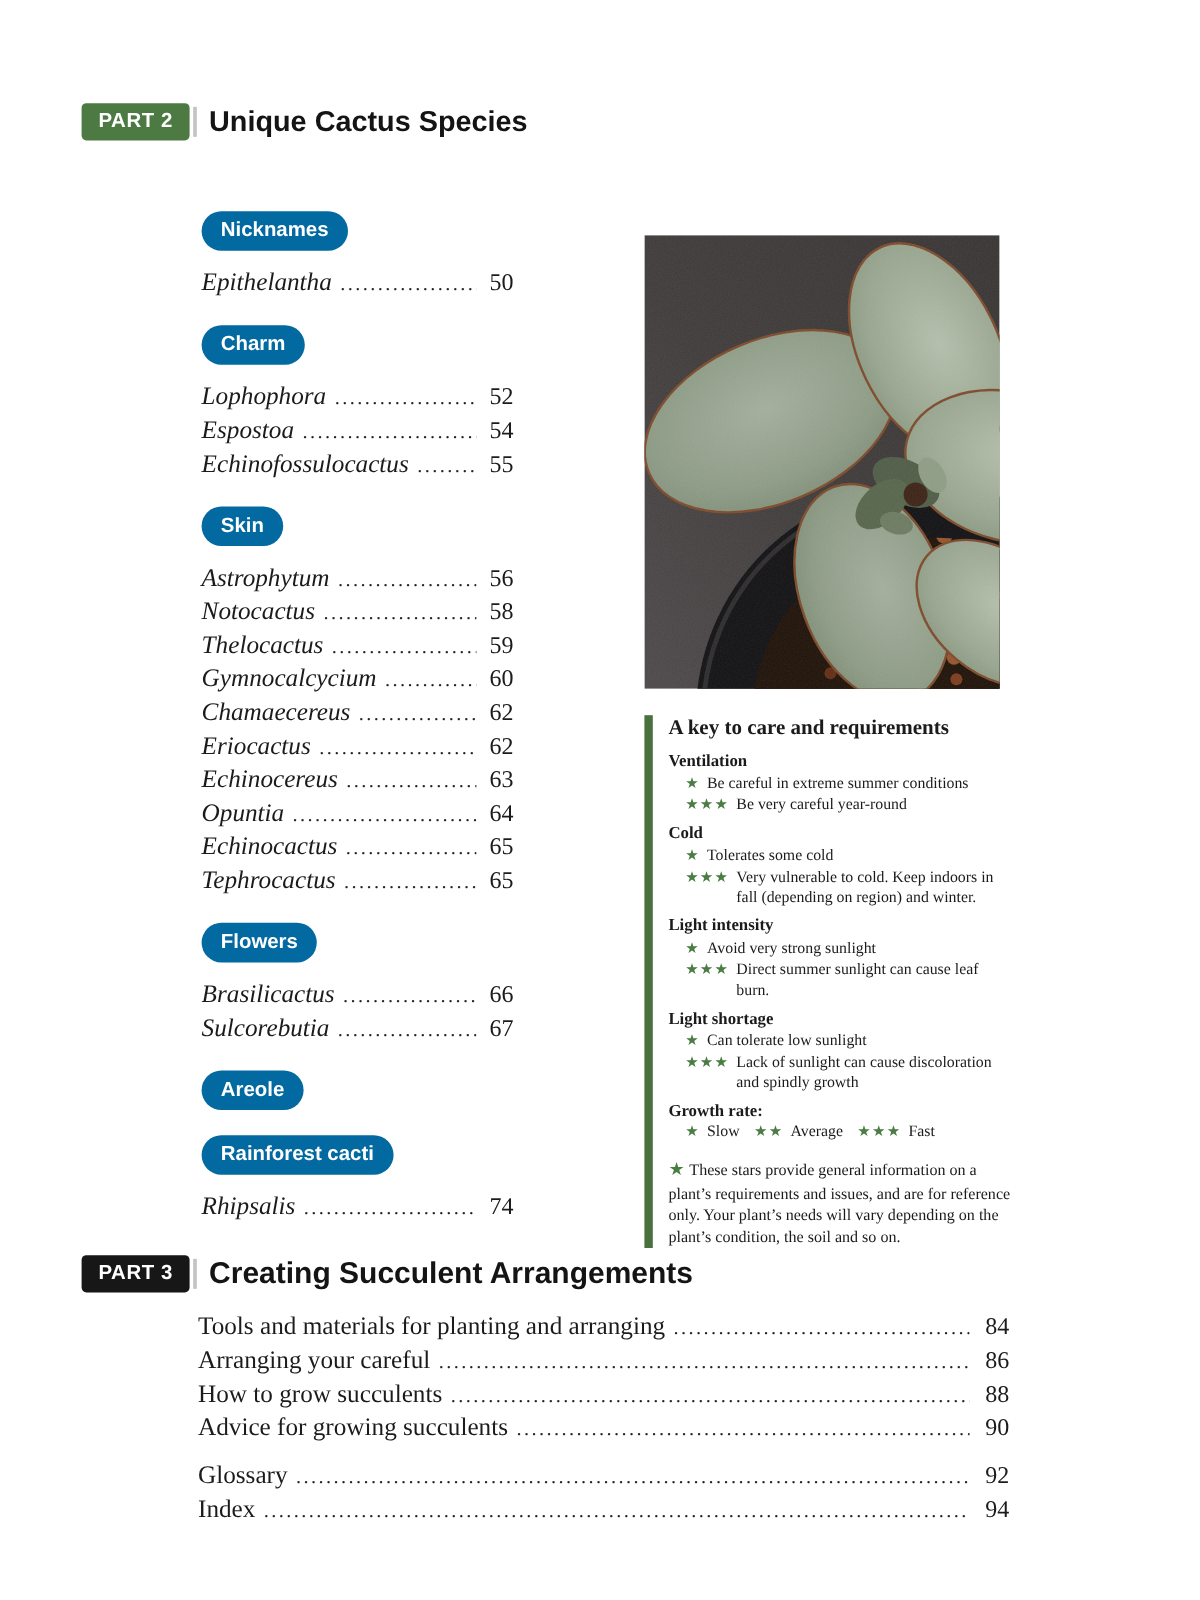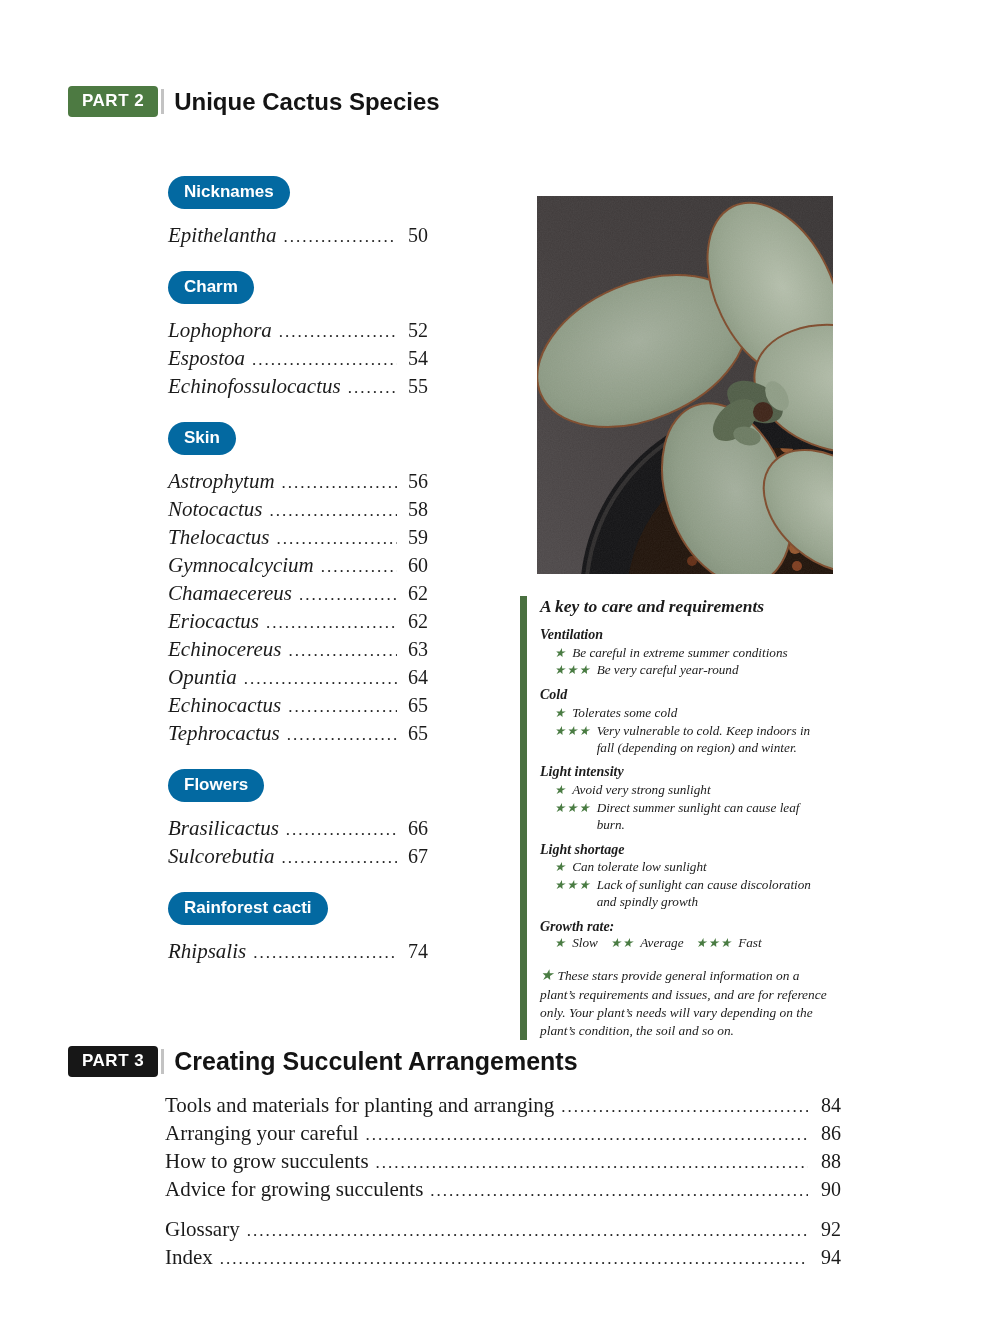--- a/index.html
+++ b/index.html
@@ -33,21 +33,21 @@
   .leader { flex:1; overflow:hidden; white-space:nowrap; margin:0 5px 0 7px;
             font-size:17px; letter-spacing:2px; color:#242424; }
   .leader::after { content:"..................................................................................................................."; }
   .entry-page { min-width:26px; text-align:right; font-size:20px; }
 
   
   .photo { position:absolute; left:537px; top:196px; width:296px; height:378px; }
   .photo svg { display:block; }
 
   
-  .key-panel { position:absolute; left:520px; top:596px; width:308px; display:flex; align-items:stretch;font-style:italic; }
+  .key-panel { position:absolute; left:537px; top:596px; width:308px; display:flex; align-items:stretch; }
   .key-bar { width:7px; background:#4a7040; flex:none; }
   .key-content { padding-left:13px; width:100%; }
   .key-title { font-family:"Liberation Serif", serif; font-weight:bold; font-size:17.5px; margin-bottom:9px; }
   .kgroup { margin-bottom:7px; }
   .khead { font-weight:bold; font-size:14px; line-height:1.25; }
   .kitem { display:flex; padding-left:14px; font-size:13.2px; line-height:1.28; margin-top:1px; }
   .stars { color:#4a7c43; margin-right:6px; letter-spacing:1px; font-size:12.5px; white-space:nowrap; }
   .kitem-inline { display:flex; gap:12px; padding-left:14px; font-size:13.2px; align-items:baseline; }
   .kitem-inline .pair { display:flex; align-items:baseline; }
   .footnote { margin-top:15px; font-size:13.4px; line-height:1.33; }
@@ -156,20 +156,21 @@
           <span class="leader"></span>
           <span class="entry-page">66</span>
         </div>
         <div class="entry">
           <span class="entry-name">Sulcorebutia</span>
           <span class="leader"></span>
           <span class="entry-page">67</span>
         </div>
       </div>
       <div class="sec">
+        <div class="pill-wrap"><span class="pill">Areole</span></div>
       </div>
       <div class="sec">
         <div class="pill-wrap"><span class="pill">Rainforest cacti</span></div>
         <div class="entry">
           <span class="entry-name">Rhipsalis</span>
           <span class="leader"></span>
           <span class="entry-page">74</span>
         </div>
       </div>
     </nav>

